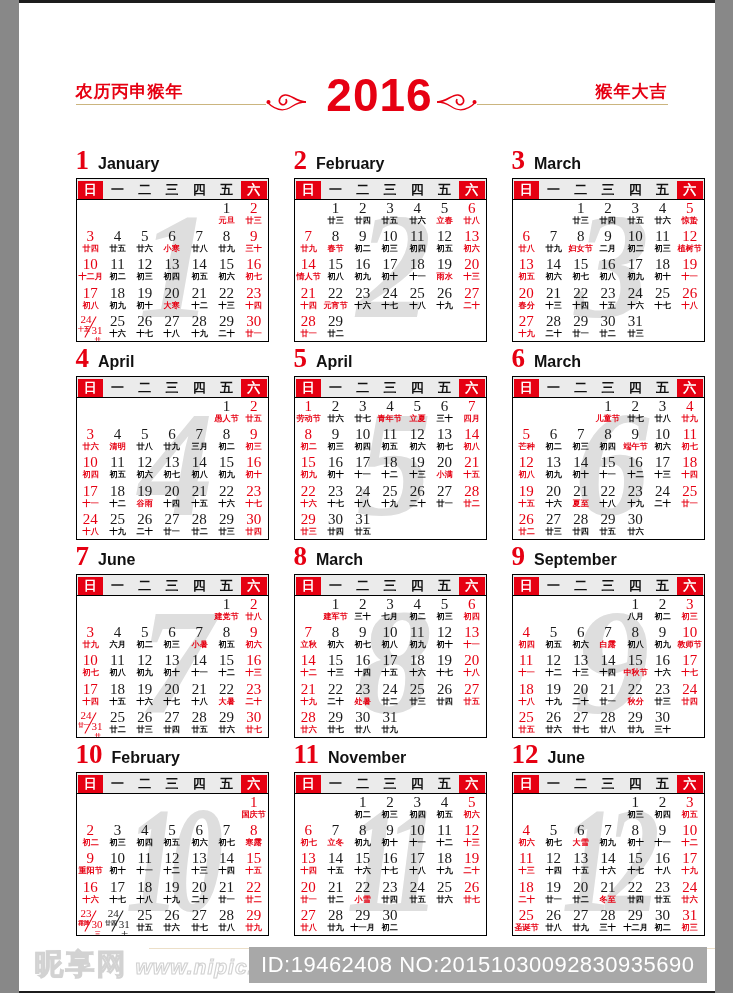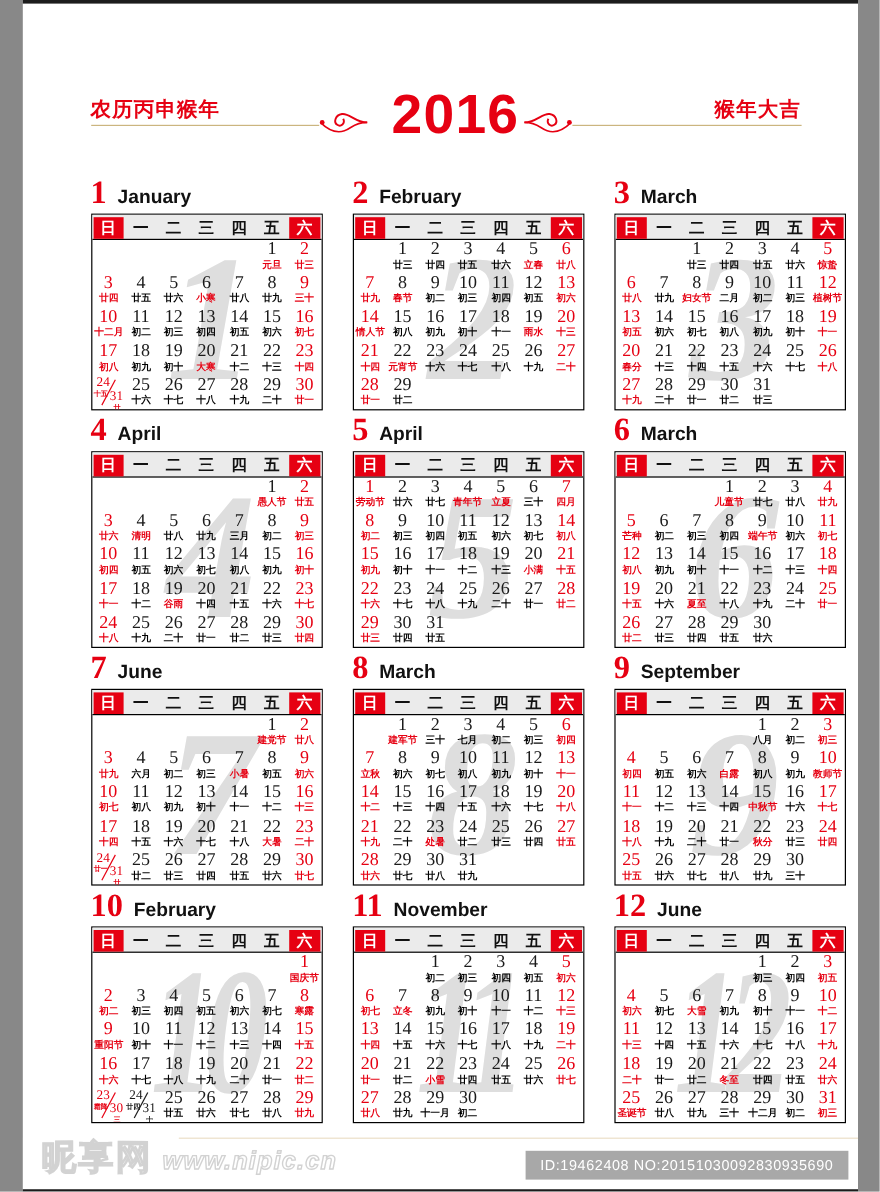--- a/index.html
+++ b/index.html
@@ -53,21 +53,21 @@
 
   
   .footer { position:absolute; left:0; right:0; bottom:0; height:43px; background:#fff;padding-left:20px; }
   .f-topline { position:absolute; top:0; left:130px; right:0; height:1px; background:#ecdfc8; }
   .f-wm { position:absolute; left:16px; bottom:6px; display:flex; align-items:baseline; gap:8px;
           font-weight:900; font-style:italic; color:#fff;
           -webkit-text-stroke:1.1px #d2d2d2; text-shadow:0 0 1px #d9d9d9; }
   .f-logo { font-size:29px; font-style:normal; letter-spacing:2px; }
   .f-url { font-size:21px; letter-spacing:1px; }
   .f-id { position:absolute; right:8px; bottom:8px; background:#a8a8a8; color:#fff;
-          font-size:12px; padding:5px 12px; letter-spacing:0.5px; }
+          font-size:22px; padding:5px 12px; letter-spacing:0.5px; }
 </style>
 </head>
 <body>
 
 <div class="page">
 
   <div class="header">
     <span class="h-side h-left">农历丙申猴年</span>
     <span class="h-side h-right">猴年大吉</span>
     <div class="year-row">

